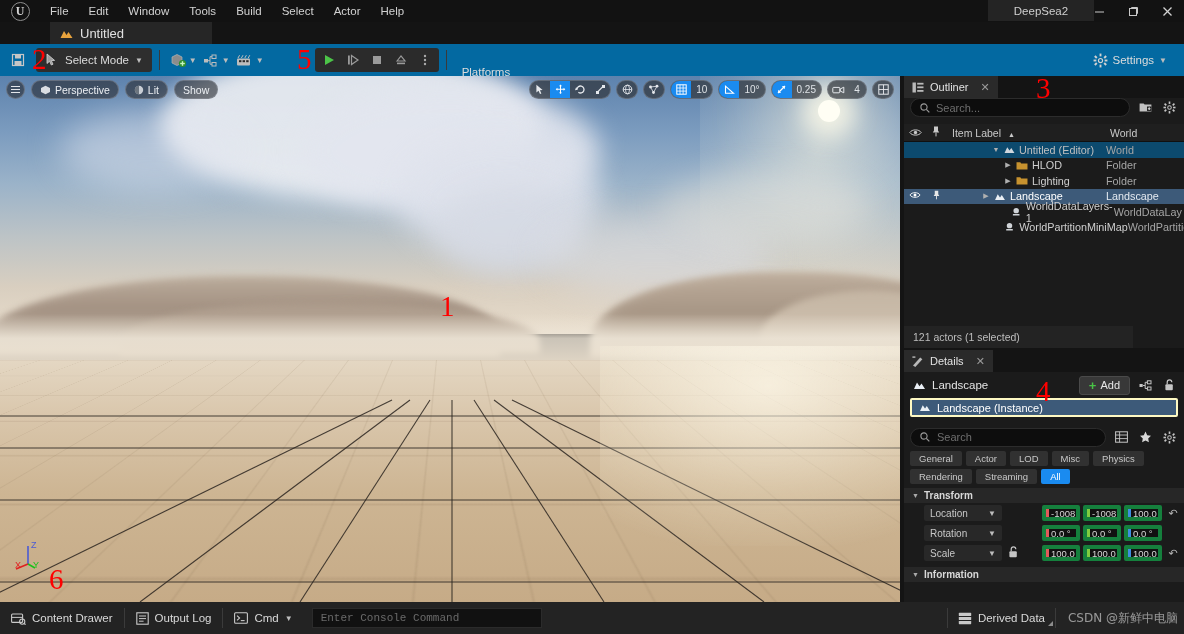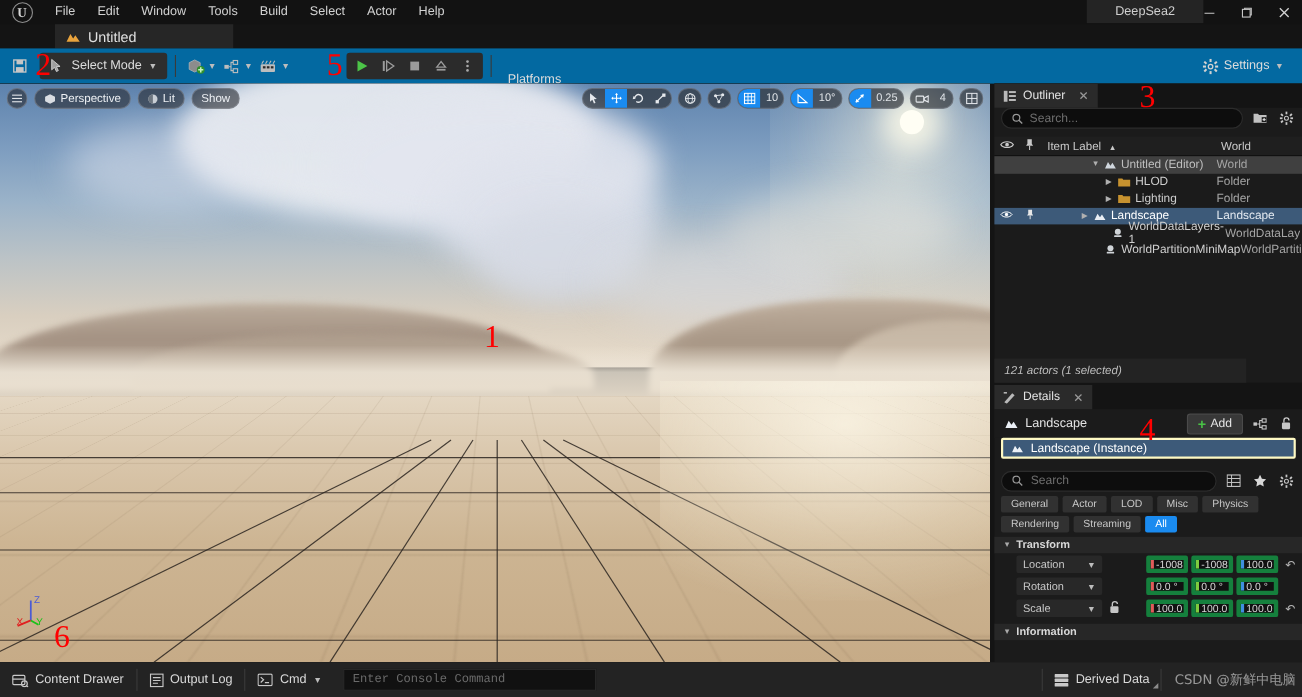--- a/index.html
+++ b/index.html
@@ -219,32 +219,32 @@
     height: 18px; background: #1f1f1f; display: flex; align-items: center;
     color: #c9c9c9; font-size: 10.5px; border-bottom: 1px solid #101010;
   }
   .col-head .c-eye { width: 22px; text-align: center; }
   .col-head .c-pin { width: 20px; text-align: center; }
   .col-head .c-label { flex: 1; padding-left: 6px; }
   .col-head .c-type { width: 78px; padding-left: 4px; }
   .tree-row {
     height: 15.5px; display: flex; align-items: center; font-size: 10.8px; color: #cfcfcf;
   }
-  .tree-row.world { background: #404040; color: #bfbfbf; }
+  .tree-row.world { background: #0c4a6e; color: #bfbfbf; }
   .tree-row.sel { background: #3d5a79; color: #ffffff; }
   .tree-row .c-eye { width: 22px; text-align: center; color: #d7d7d7; font-size: 9px; }
   .tree-row .c-pin { width: 20px; text-align: center; color: #c9c9c9; font-size: 9px; }
   .tree-row .c-label { flex: 1; display: flex; align-items: center; gap: 4px; padding-left: 2px; }
   .tree-row .c-type { width: 78px; color: #a5a5a5; overflow: hidden; white-space: nowrap; }
   .tree-row.sel .c-type { color: #e3e9f0; }
   .tri { width: 8px; color: #b0b0b0; font-size: 7px; text-align: center; }
   .ol-status {
     position: absolute; left: 0; bottom: 0; width: 229px; height: 22px;
     background: #232323; color: #bdbdbd; font-size: 10.5px;
-    display: flex; align-items: center; padding-left: 9px; font-style: italic;
+    display: flex; align-items: center; padding-left: 9px;
   }
 
   .details {
     position: absolute; left: 904px; top: 350px; width: 280px; height: 252px;
     background: #1b1b1b;
   }
   .det-head {
     height: 26px; display: flex; align-items: center; padding: 0 6px; gap: 6px;
     background: #1b1b1b;
   }

